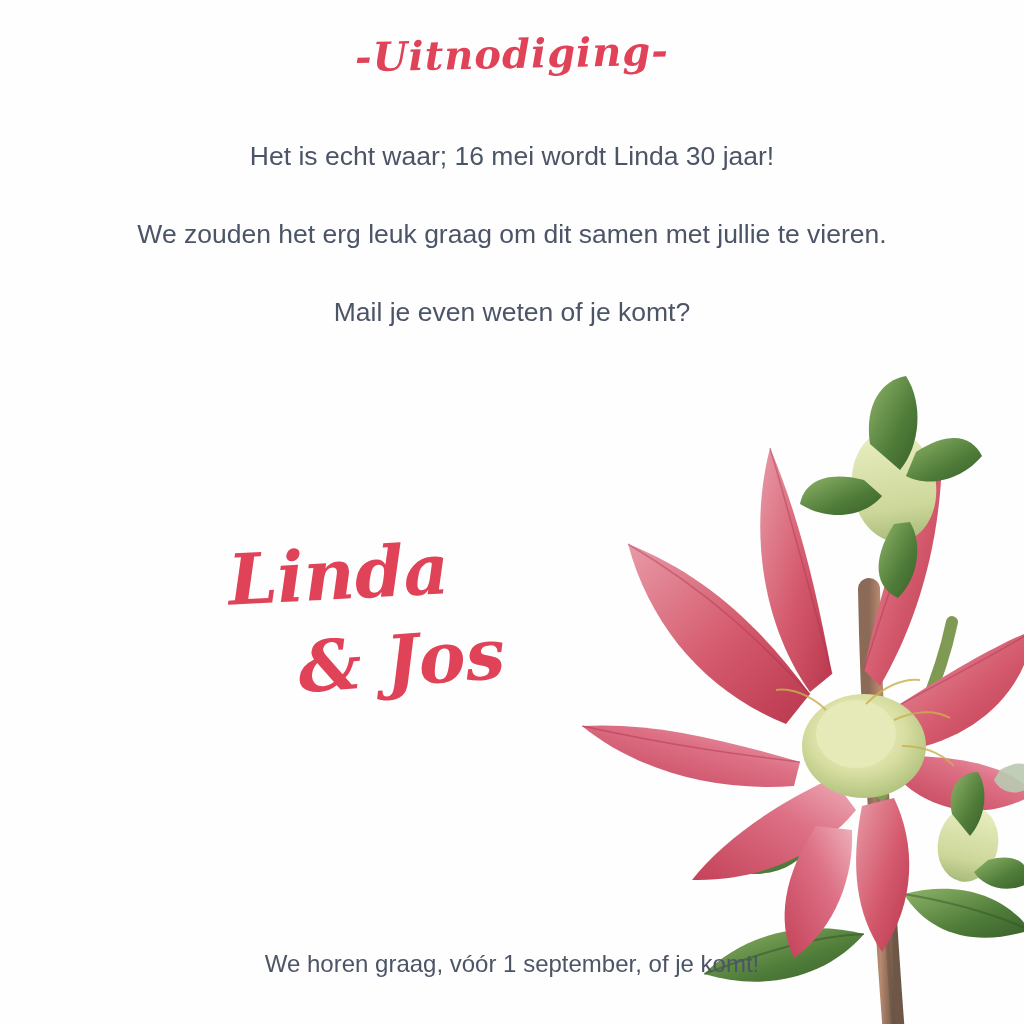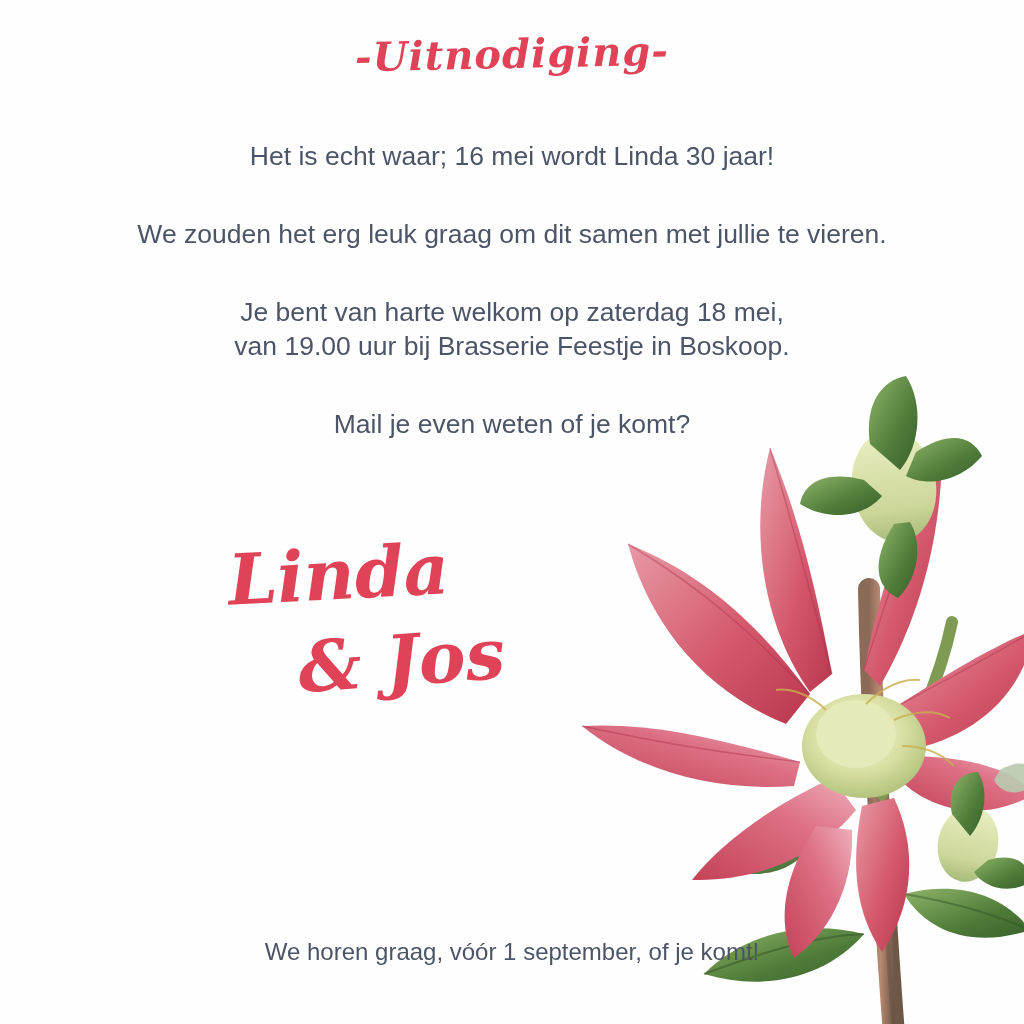--- a/index.html
+++ b/index.html
@@ -90,21 +90,21 @@
   .footer {
     position: absolute;
     left: 0;
     bottom: 44px;
     width: 1024px;
     text-align: center;
   }
   .footer-note {
     color: #4c5568;
     font-size: 24px;
-    margin-bottom: 14px;
+    margin-bottom: 2px;
   }
   .footer-contact {
     color: #e04257;
     font-size: 25px;
   }
   .sep {
     color: #e04257;
     padding: 0 6px;
   }
 
@@ -130,24 +130,20 @@
   <div class="body-text">
 
     <div class="para">
       <span class="line">Het is echt waar; 16 mei wordt Linda 30 jaar!</span>
     </div>
 
     <div class="para">
       <span class="line">We zouden het erg leuk graag om dit samen met jullie te vieren.</span>
     </div>
 
-    <div class="para">
-      <span class="line">Je bent van harte welkom op zaterdag 18 mei,</span>
-      <span class="line">van 19.00 uur bij Brasserie Feestje in Boskoop.</span>
-    </div>
 
     <div class="para">
       <span class="line">Mail je even weten of je komt?</span>
     </div>
 
   </div>
 
   <div class="names">
     <div><span class="name-line-1">Linda</span></div>
     <div><span class="name-line-2">&amp; Jos</span></div>

